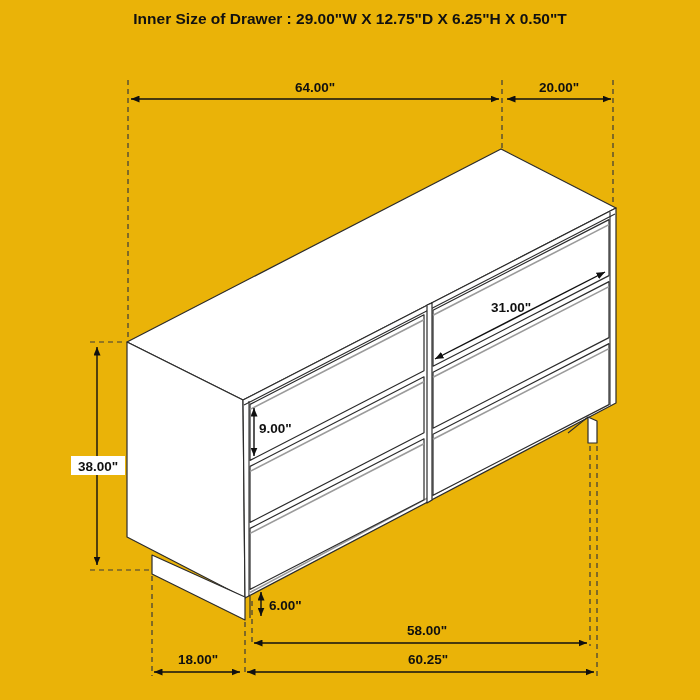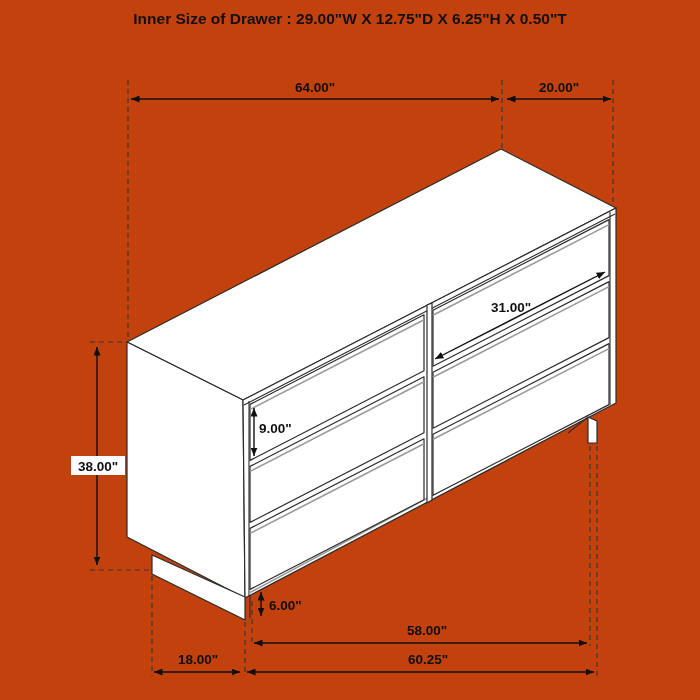--- a/index.html
+++ b/index.html
@@ -1,20 +1,20 @@
 <!DOCTYPE html>
 <html><head>
 <meta charset="utf-8">
 <style>
   html, body { margin: 0; padding: 0; background: #ffffff; }
   .page {
     position: relative;
     width: 700px;
     height: 700px;
-    background: #c2410c;
+    background: #eab308;
     font-family: "Liberation Sans", sans-serif;
     overflow: hidden;
   }
   svg { display: block; }
   .title-text {
     font: bold 15.5px "Liberation Sans", sans-serif;
     fill: #111111;
     text-anchor: middle;
   }
   .dash line {

